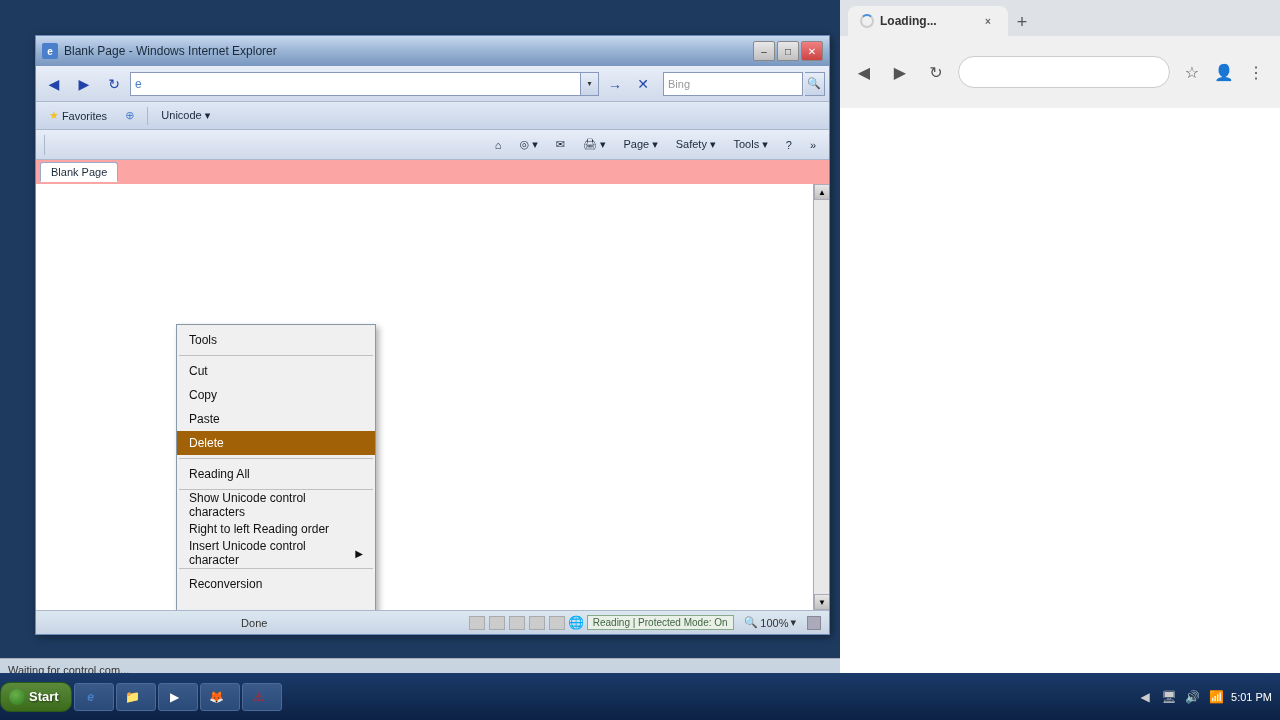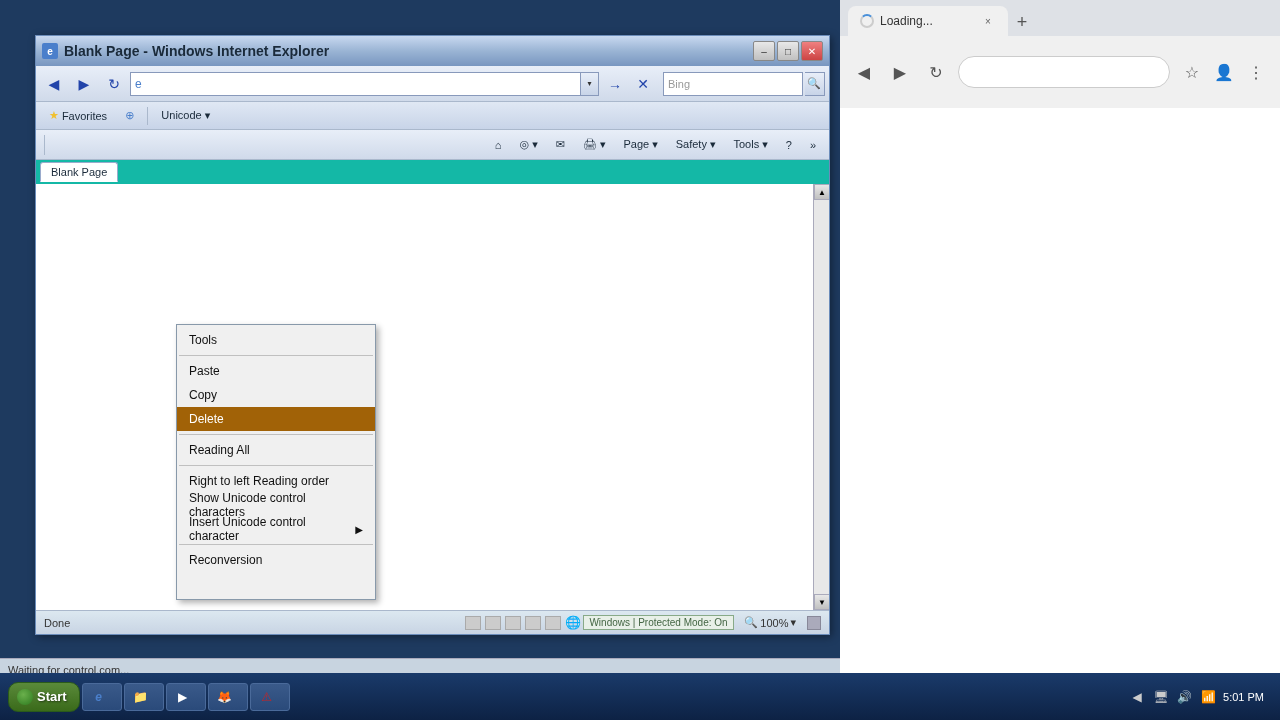--- a/index.html
+++ b/index.html
@@ -79,20 +79,21 @@
       height: 30px;
       background: #f0f0f0;
       border-radius: 8px 8px 0 0;
       display: flex;
       align-items: center;
       padding: 0 12px;
       gap: 6px;
       font-size: 12px;
       color: #333;
       min-width: 160px;
+      font-weight: bold;
     }
 
     .chrome-tab .tab-spinner {
       width: 14px;
       height: 14px;
       border: 2px solid #ccc;
       border-top: 2px solid #4a90d9;
       border-radius: 50%;
       animation: spin 0.8s linear infinite;
     }
@@ -153,23 +154,23 @@
       display: flex;
       align-items: center;
       justify-content: center;
       color: white;
       font-size: 10px;
       font-weight: bold;
     }
 
     .ie-title-text {
       flex: 1;
-      font-size: 14px;
+      font-size: 12px;
       color: #1a2a3a;
-      font-weight: bold;
+      font-weight: normal;
     }
 
     .ie-window-controls {
       display: flex;
       gap: 2px;
     }
 
     .ie-win-btn {
       width: 22px;
       height: 20px;
@@ -324,21 +325,21 @@
       display: flex;
       align-items: center;
       gap: 3px;
       font-size: 11px;
       color: #1a2a3a;
     }
 
     
     .ie-tabs {
       height: 24px;
-      background: #14b8a6;
+      background: #fca5a5;
       display: flex;
       align-items: center;
       padding: 0 4px;
       gap: 2px;
     }
 
     .ie-tab {
       height: 20px;
       padding: 0 10px;
       background: linear-gradient(to bottom, #e8eef8, #c8d4e8);
@@ -368,20 +369,21 @@
     .ie-statusbar {
       height: 24px;
       background: linear-gradient(to bottom, #dce8f0, #c8d4e4);
       border-top: 1px solid #aab8cc;
       display: flex;
       align-items: center;
       padding: 0 8px;
       gap: 4px;
       font-size: 11px;
       color: #333;
+      text-align: center;
     }
 
     .ie-status-text {
       flex: 1;
     }
 
     .ie-status-right {
       display: flex;
       align-items: center;
       gap: 6px;
@@ -483,21 +485,21 @@
     
     .taskbar {
       position: absolute;
       bottom: 0;
       left: 0;
       right: 0;
       height: 47px;
       background: linear-gradient(to bottom, #1a3a6a, #0d2244);
       display: flex;
       align-items: center;
-      padding: 0 8px;
+      padding: 0 0;
       gap: 2px;
       z-index: 200;
     }
 
     .start-btn {
       height: 30px;
       background: linear-gradient(to bottom, #5a8a3a, #3a6a1a);
       border: 1px solid #2a5a1a;
       border-radius: 10px;
       padding: 0 12px 0 8px;
@@ -705,38 +707,41 @@
       <div class="ie-scroll-up">▲</div>
       <div class="ie-scroll-down">▼</div>
     </div>
 
     <div class="context-menu">
       <div class="ctx-item">
         <span>Tools</span>
       </div>
       <div class="ctx-separator"></div>
       <div class="ctx-item">
-        <span>Paste</span>
+        <span>Cut</span>
       </div>
       <div class="ctx-item">
         <span>Copy</span>
+      </div>
+      <div class="ctx-item">
+        <span>Paste</span>
       </div>
       <div class="ctx-item highlighted">
         <span>Delete</span>
       </div>
       <div class="ctx-separator"></div>
       <div class="ctx-item">
         <span>Reading All</span>
       </div>
       <div class="ctx-separator"></div>
       <div class="ctx-item">
+        <span>Show Unicode control characters</span>
+      </div>
+      <div class="ctx-item">
         <span>Right to left Reading order</span>
-      </div>
-      <div class="ctx-item">
-        <span>Show Unicode control characters</span>
       </div>
       <div class="ctx-item">
         <span>Insert Unicode control character</span>
         <span class="ctx-arrow">▶</span>
       </div>
       <div class="ctx-separator"></div>
       <div class="ctx-item">
         <span>Reconversion</span>
       </div>
       <div class="ctx-item disabled">
@@ -750,21 +755,21 @@
     <div style="display:flex;gap:4px;align-items:center;">
       <div style="width:16px;height:14px;background:#ccc;border:1px solid #aaa;"></div>
       <div style="width:16px;height:14px;background:#ccc;border:1px solid #aaa;"></div>
       <div style="width:16px;height:14px;background:#ccc;border:1px solid #aaa;"></div>
       <div style="width:16px;height:14px;background:#ccc;border:1px solid #aaa;"></div>
       <div style="width:16px;height:14px;background:#ccc;border:1px solid #aaa;"></div>
     </div>
     <div class="ie-status-right">
       <div style="display:flex;align-items:center;gap:2px;">
         <span style="font-size:13px;">🌐</span>
-        <span class="protected-badge">Windows | Protected Mode: On</span>
+        <span class="protected-badge">Reading | Protected Mode: On</span>
       </div>
       <div class="ie-zoom-btn">
         <span>🔍</span>
         <span>100%</span>
         <span>▾</span>
       </div>
       <div style="width:14px;height:14px;background:#aab;border:1px solid #889;"></div>
     </div>
   </div>
 </div>

